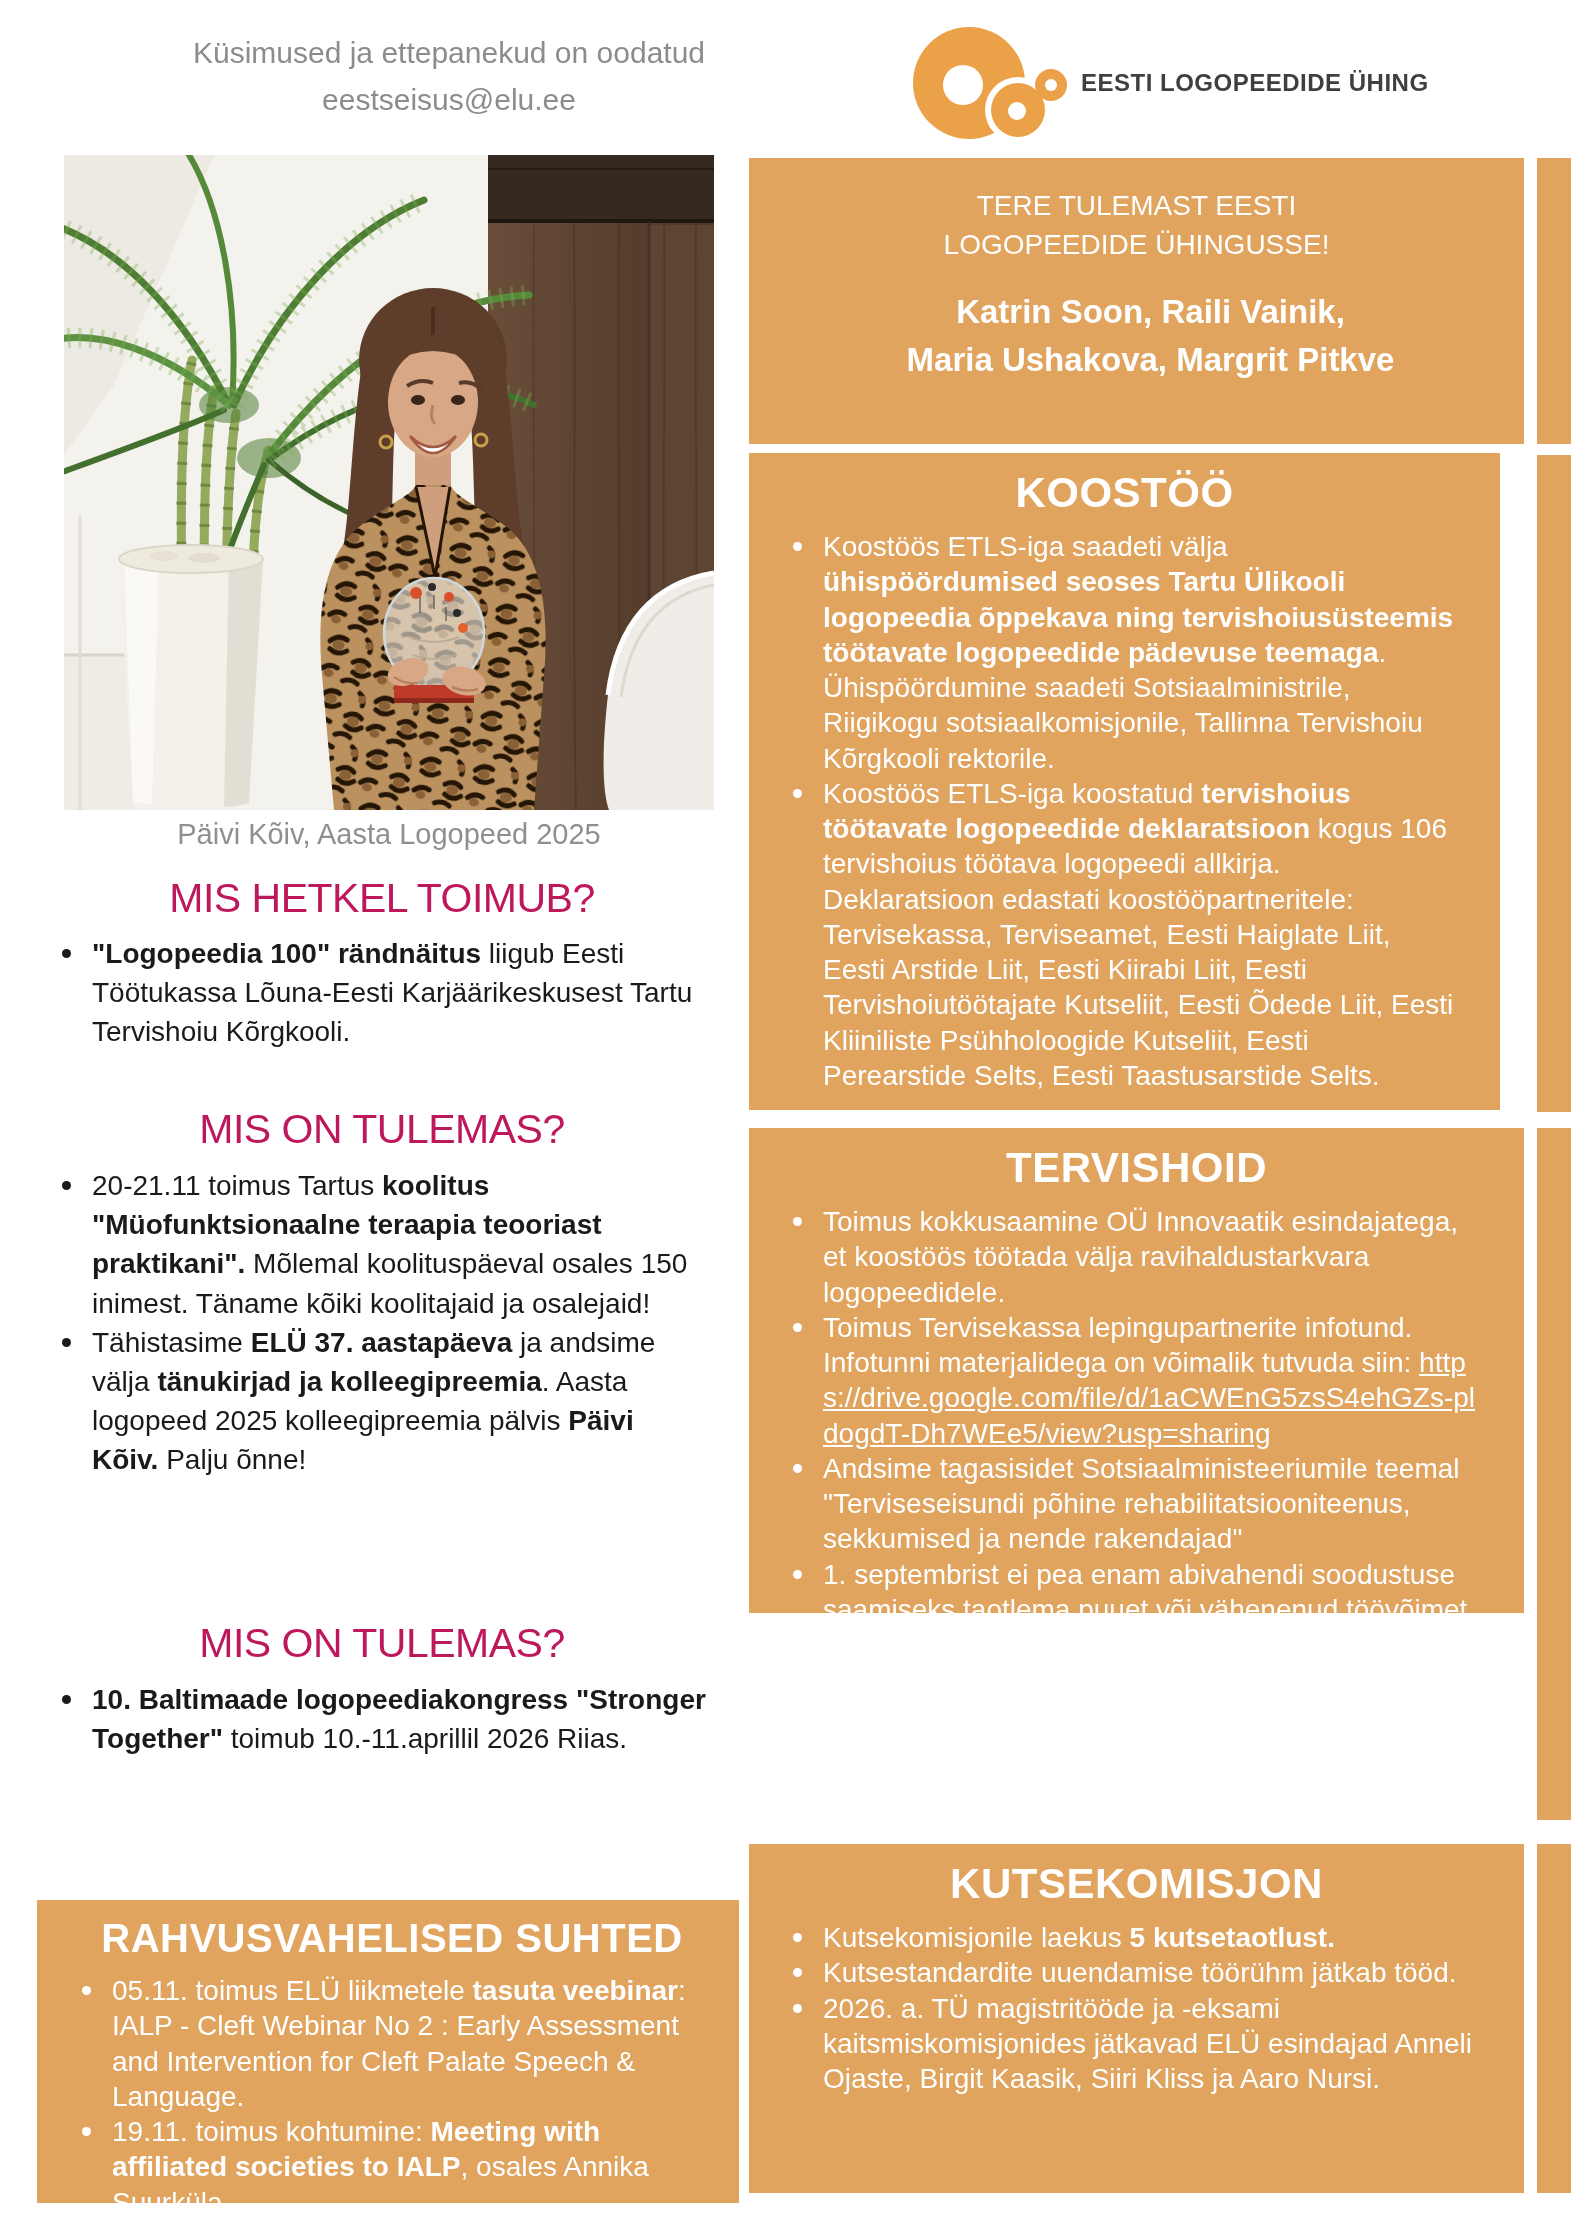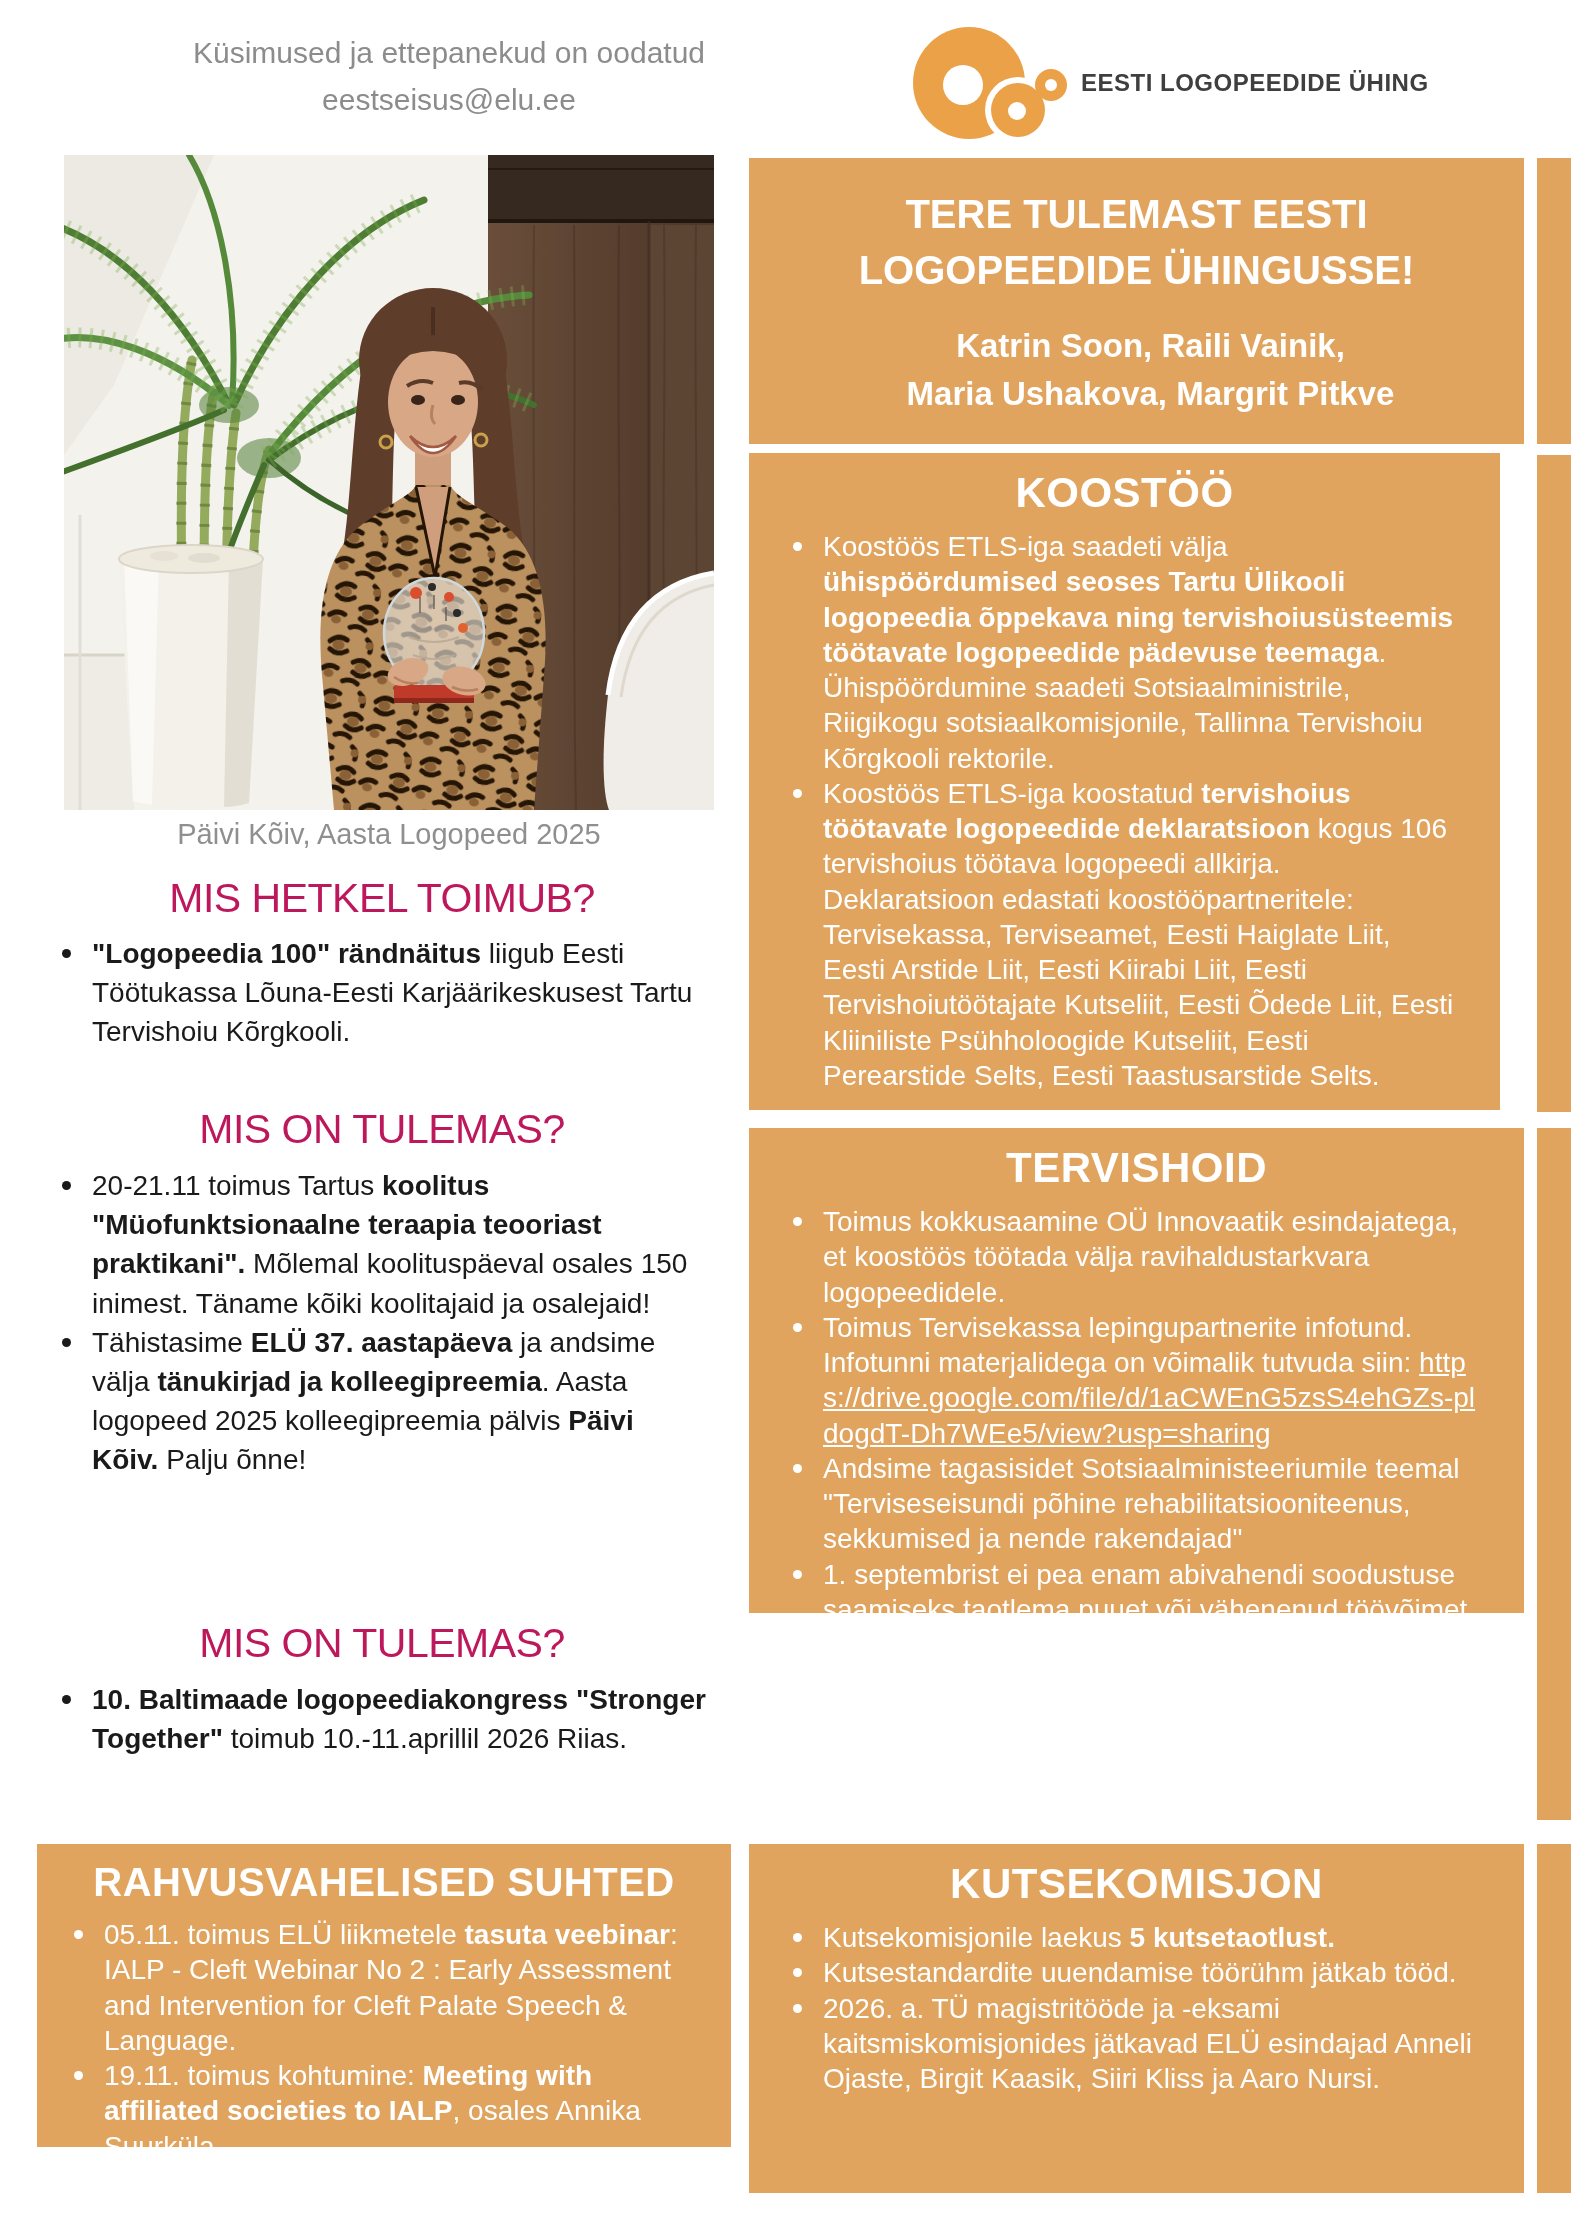--- a/index.html
+++ b/index.html
@@ -36,29 +36,29 @@
   .llist li{position:relative;padding-left:30px;}
   .llist li::before{content:"";position:absolute;left:0;top:15px;width:9px;height:9px;
                     border-radius:50%;background:#1a1a1a;}
 
   
   .obox{position:absolute;background:#E0A45E;color:#ffffff;}
   #bx-welcome{left:749px;top:158px;width:775px;height:286px;}
   #bx-koostoo{left:749px;top:453px;width:751px;height:657px;}
   #bx-tervishoid{left:749px;top:1128px;width:775px;height:485px;}
   #bx-kutse{left:749px;top:1844px;width:775px;height:349px;}
-  #bx-rahvus{left:37px;top:1844px;width:694px;height:303px;}
+  #bx-rahvus{left:37px;top:1900px;width:694px;height:303px;padding-left:8px;}
   .obox h2{margin:16px 20px 0;text-align:center;font-size:42px;letter-spacing:0.5px;}
   #bx-rahvus h2{font-size:40px;}
   .obox ul{list-style:none;margin:12px 44px 0 43px;padding:0;font-size:28px;line-height:1.26;}
   #bx-rahvus ul{margin:12px 24px 0 36px;}
   .obox li{position:relative;padding-left:31px;}
   .obox li::before{content:"";position:absolute;left:1px;top:13px;width:9px;height:9px;
                    border-radius:50%;background:#ffffff;}
-  .welcome-title{margin-top:28px;text-align:center;font-size:40px;font-weight:bold;
+  .welcome-title{margin-top:28px;text-align:center;font-size:28px;font-weight:normal;
                  line-height:1.4;white-space:pre-line;}
   .welcome-names{margin-top:24px;text-align:center;font-size:33px;font-weight:bold;
                  line-height:1.45;white-space:pre-line;padding-left:28px;}
   .b{font-weight:bold;}
   .lnk{text-decoration:underline;word-break:break-all;cursor:pointer;}
 
   
   .strip{position:absolute;left:1537px;width:34px;background:#E0A45E;}
   #st1{top:158px;height:286px;} #st2{top:455px;height:657px;}
   #st3{top:1128px;height:692px;} #st4{top:1844px;height:349px;}

